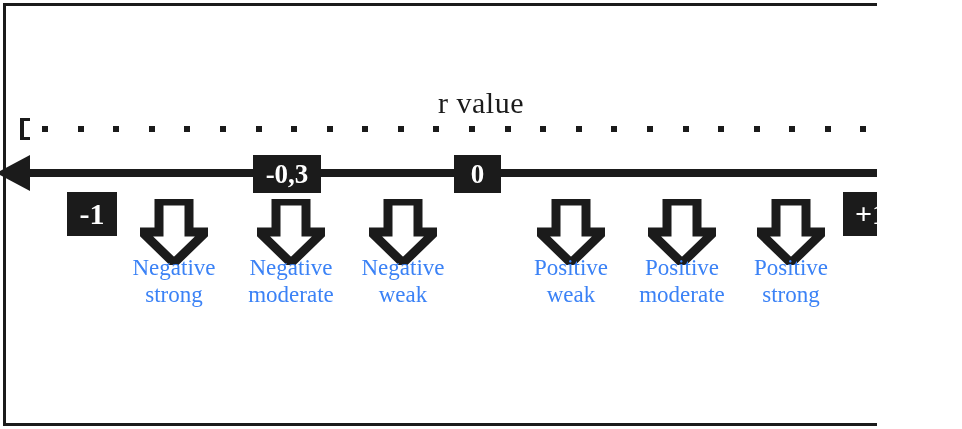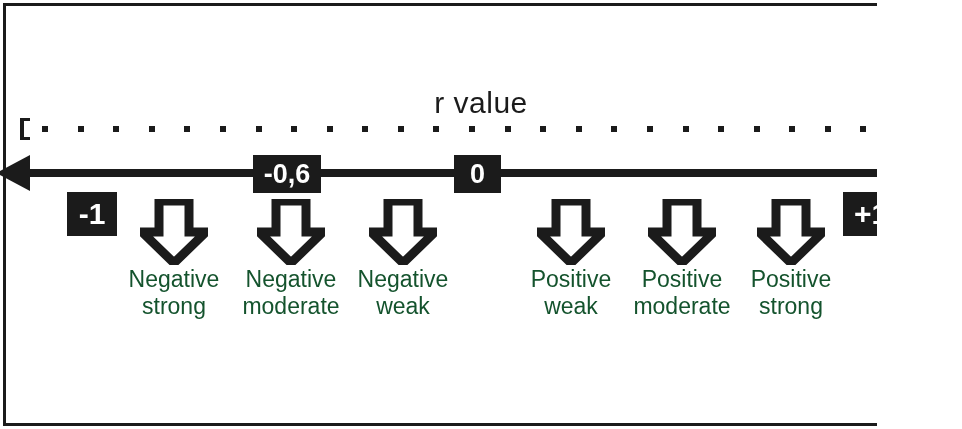--- a/index.html
+++ b/index.html
@@ -10,20 +10,21 @@
   body {
     font-family: "Liberation Sans", sans-serif;
   }
   .figure {
     position: relative;
     width: 877px;
     height: 429px;
     box-sizing: border-box;
     background: #ffffff;
     overflow: hidden;
+    font-family: Liberation Serif, serif;
   }
   .frame {
     position: absolute;
     left: 3px;
     top: 3px;
     width: 956px;
     height: 423px;
     box-sizing: border-box;
     border: 3px solid #1b1b1b;
     background: #ffffff;
@@ -133,26 +134,26 @@
   }
   .downarrow svg {
     display: block;
     width: 68px;
     height: 66px;
   }
 
   
   .caption {
     position: absolute;
-    top: 266px;
+    top: 254px;
     width: 136px;
     text-align: center;
     font-size: 23px;
     line-height: 27px;
-    color: #14532d;
+    color: #3b82f6;
   }
   .caption .l2 { display: block; }
 </style>
 </head>
 <body>
 
 <div class="figure">
   <div class="frame"></div>
 
   <div class="title">r value</div>
@@ -186,21 +187,21 @@
         <div class="dot" style="left: 804.833px;"></div>
         <div class="dot" style="left: 840.417px;"></div>
         <div class="dot" style="left: 876px;"></div>
       </div>
   </div>
 
   <div class="axis-head left"></div>
   <div class="axis"></div>
   <div class="axis-head right"></div>
 
-  <div class="chip axis-chip" style="left:253px;width:68px;">-0,6</div>
+  <div class="chip axis-chip" style="left:253px;width:68px;">-0,3</div>
   <div class="chip axis-chip" style="left:454px;width:47px;">0</div>
 
   <div class="chip end-chip" style="left:67px;width:50px;">-1</div>
   <div class="chip end-chip" style="left:843px;width:56px;">+1</div>
 
   <div class="downarrow" style="left:140px;top:199px;">
     <svg viewBox="0 0 68 66">
         <polygon points="19,2 49,2 49,33 66,33 34,64 2,33 19,33" fill="none" stroke="#1b1b1b" stroke-width="9" stroke-linejoin="miter"></polygon>
       </svg>
   </div>

